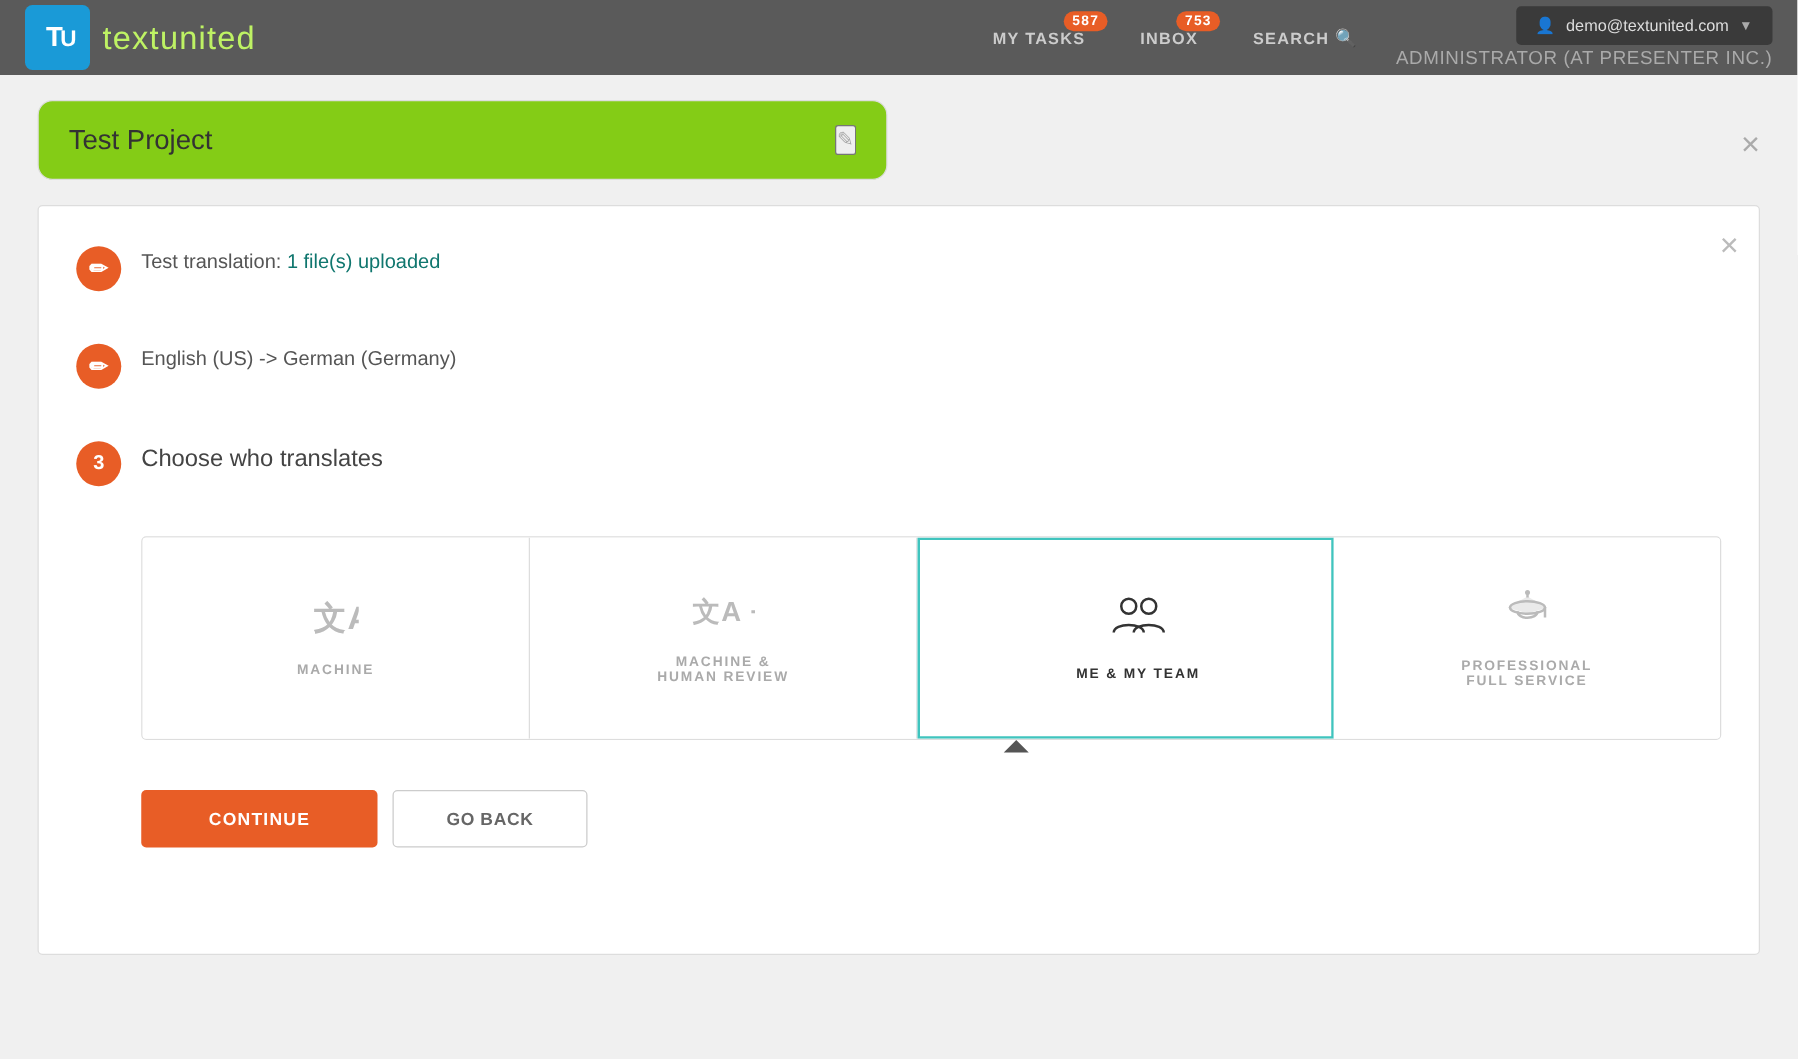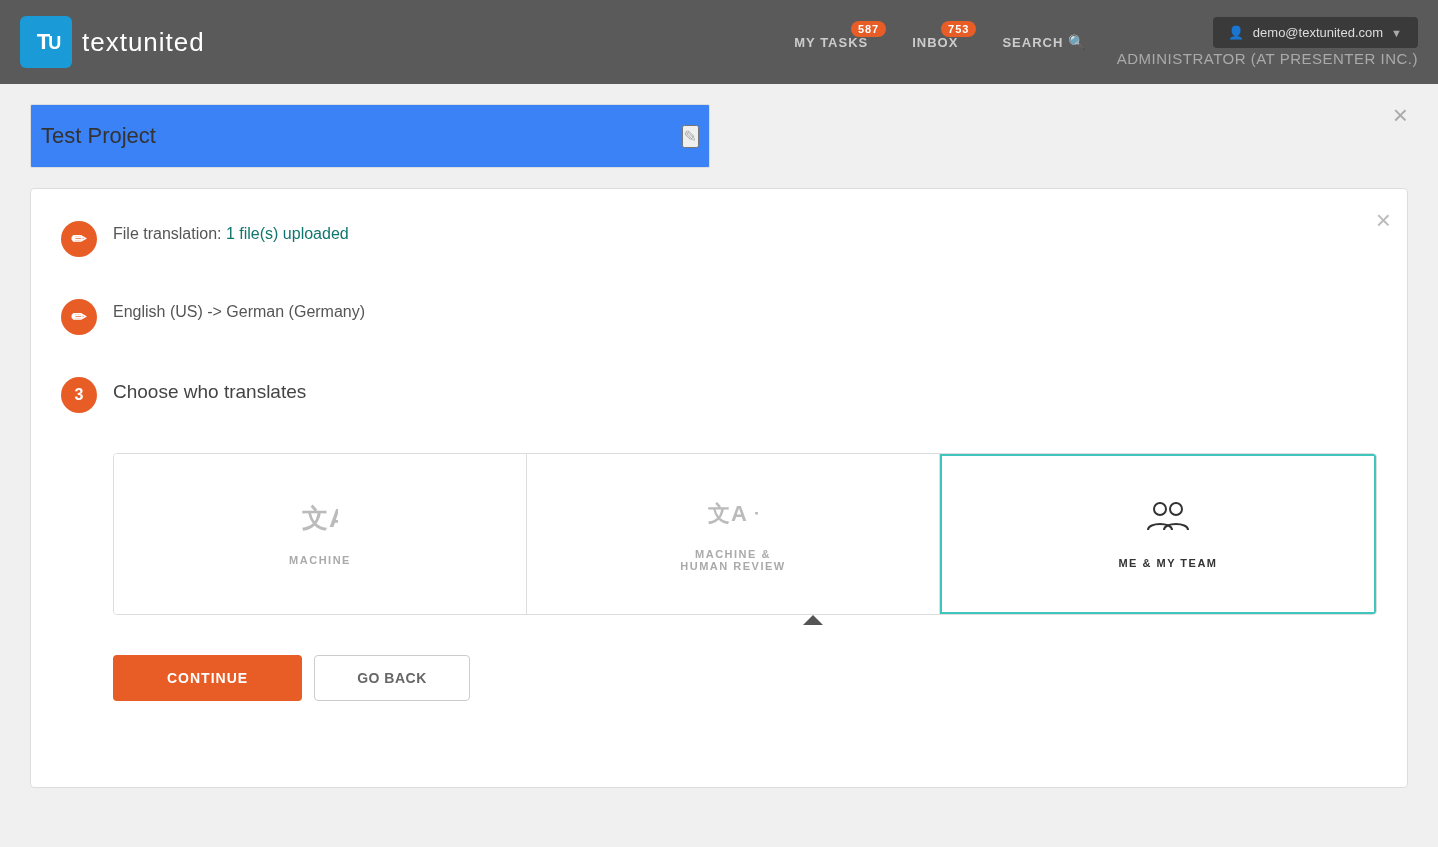--- a/index.html
+++ b/index.html
@@ -1,21 +1,21 @@
 <!DOCTYPE html>
 <html><head>
   <meta charset="utf-8">
   <style>
     * { box-sizing: border-box; margin: 0; padding: 0; }
     body { font-family: 'Segoe UI', Arial, sans-serif; background: #f0f0f0; color: #333; }
 
     
     .header {
       background: #5a5a5a;
-      height: 84px;
+      height: 60px;
       display: flex;
       align-items: center;
       padding: 0 20px;
       position: relative;
     }
     .logo-area {
       display: flex;
       align-items: center;
       gap: 10px;
     }
@@ -27,21 +27,21 @@
       display: flex;
       align-items: center;
       justify-content: center;
       font-size: 28px;
       font-weight: bold;
       color: white;
       letter-spacing: -4px;
       padding-left: 4px;
     }
     .logo-text {
-      color: #ffffff;
+      color: #bef264;
       font-size: 26px;
       font-weight: 300;
       letter-spacing: 1px;
     }
     .header-nav {
       margin-left: auto;
       display: flex;
       align-items: center;
       gap: 30px;
     }
@@ -97,24 +97,24 @@
     }
 
     
     .main {
       padding: 20px 30px;
       max-width: 1438px;
     }
 
     
     .project-title-card {
-      background: #3b82f6;
+      background: #84cc16;
       border: 1px solid #ddd;
-      border-radius: 2px;
-      padding: 18px 10px;
+      border-radius: 12px;
+      padding: 18px 24px;
       display: flex;
       align-items: center;
       justify-content: space-between;
       max-width: 680px;
       margin-bottom: 0;
     }
     .project-title-text {
       font-size: 22px;
       font-weight: 400;
       color: #333;
@@ -320,21 +320,21 @@
     <button class="close-btn" style="position:fixed; right:30px; top:100px; background:none; border:none; font-size:26px; color:#aaa; cursor:pointer;">×</button>
   </div>
 
   <div class="steps-container" style="margin-top:20px; border:1px solid #ddd; border-radius:4px; padding: 30px 30px 30px 30px; background:white;">
 
     <button style="position:absolute; right:16px; top:16px; background:none; border:none; font-size:26px; color:#bbb; cursor:pointer;">×</button>
 
     <div class="step-row">
       <div class="step-circle pencil-icon">✏</div>
       <div class="step-label">
-        <span>File translation: </span><span class="highlight">1 file(s) uploaded</span>
+        <span>Test translation: </span><span class="highlight">1 file(s) uploaded</span>
       </div>
     </div>
 
     <div class="step-row">
       <div class="step-circle pencil-icon">✏</div>
       <div class="step-label">English (US) -&gt; German (Germany)</div>
     </div>
 
     <div class="step-row">
       <div class="step-circle">3</div>
@@ -368,20 +368,34 @@
             <circle cx="14" cy="9" r="6" stroke="#333" stroke-width="2" fill="none"></circle>
             <path d="M2 30 C2 22 26 22 26 30" stroke="#333" stroke-width="2" fill="none"></path>
 
             <circle cx="30" cy="9" r="6" stroke="#333" stroke-width="2" fill="none"></circle>
             <path d="M18 30 C18 22 42 22 42 30" stroke="#333" stroke-width="2" fill="none"></path>
           </svg>
         </span>
         <span class="option-label" style="color:#333;">ME &amp; MY TEAM</span>
       </div>
 
+      <div class="option-card">
+        <span class="option-icon">
+          <svg width="36" height="36" viewBox="0 0 36 36" fill="none" xmlns="http://www.w3.org/2000/svg">
+
+            <ellipse cx="18" cy="16" rx="14" ry="5" stroke="#bbb" stroke-width="2" fill="none"></ellipse>
+            <polygon points="18,8 4,16 18,20 32,16" stroke="#bbb" stroke-width="1.5" fill="#bbb" opacity="0.3"></polygon>
+            <line x1="18" y1="8" x2="18" y2="4" stroke="#bbb" stroke-width="2"></line>
+            <circle cx="18" cy="4" r="2" fill="#bbb"></circle>
+            <path d="M32 16 L32 24" stroke="#bbb" stroke-width="2"></path>
+            <path d="M10 19 C10 26 26 26 26 19" stroke="#bbb" stroke-width="2" fill="none"></path>
+          </svg>
+        </span>
+        <span class="option-label" style="text-align:center;">PROFESSIONAL<br>FULL SERVICE</span>
+      </div>
 
     </div>
 
     <div style="margin-left: calc(52px + 650px); margin-top: 0; position:relative;">
       <div style="width:0;height:0;border-left:10px solid transparent;border-right:10px solid transparent;border-bottom:10px solid #555;margin-left:40px;"></div>
     </div>
 
     <div class="action-buttons">
       <button class="btn-continue">CONTINUE</button>
       <button class="btn-go-back">GO BACK</button>

